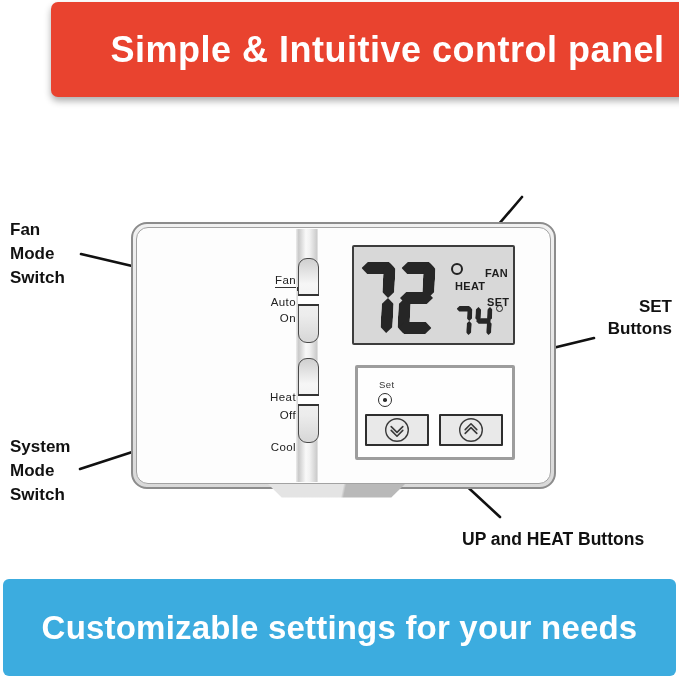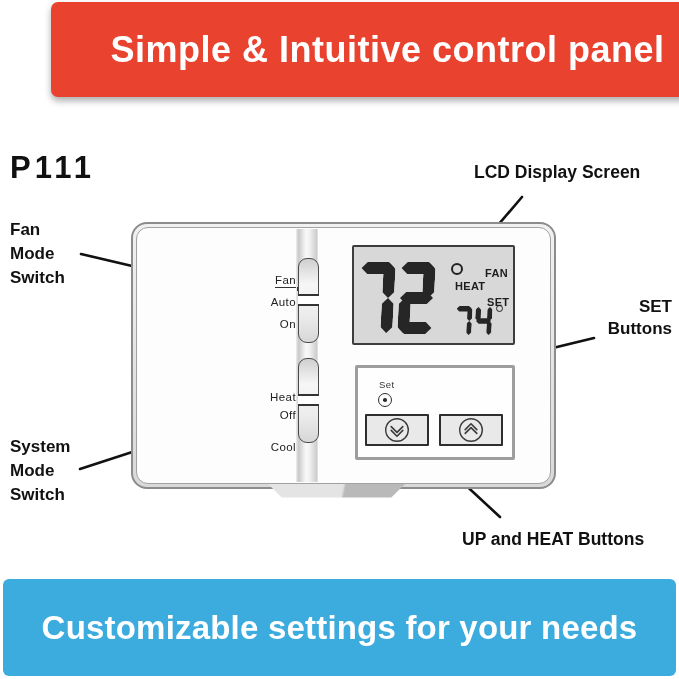--- a/index.html
+++ b/index.html
@@ -55,21 +55,21 @@
   }
   
   .swlabel {
     position:absolute; right:258px; font-size:11.5px; color:#222;
     letter-spacing:.4px; white-space:nowrap;
   }
   .swlabel.group { border-bottom:1.2px solid #333; padding-bottom:1px; }
   .swlabel.group::after {
     content:""; position:absolute; right:-2px; bottom:-4px; width:1.4px; height:4px; background:#333;
   }
-  .l-fan  { top:50px; } .l-auto { top:72px; } .l-on { top:94px; }
+  .l-fan  { top:50px; } .l-auto { top:72px; } .l-on { top:88px; }
   .l-heat { top:167px; } .l-off { top:185px; } .l-cool { top:201px;margin-top:16px; }
 
   
   .lcd {
     position:absolute; left:219px; top:21px; width:159px; height:96px;
     background:#D8D8D8; border:2.5px solid #3d3d3d; border-radius:2px;
   }
   .lcd-tag { position:absolute; font-weight:800; color:#1d1d1d; font-size:11px; letter-spacing:.3px; }
   .tag-fan { left:131px; top:20px; }
   .tag-heat { left:101px; top:33px; }
@@ -126,41 +126,39 @@
 </style>
 </head>
 <body>
 
 <div class="canvas">
 
   <div class="banner top">
     <span>Simple &amp; Intuitive control panel</span>
   </div>
 
-  <div class="model">P111</div>
 
   <svg class="leaders" width="679" height="679" viewBox="0 0 679 679">
     <line x1="81" y1="254" x2="247" y2="293" stroke="#111" stroke-width="2.6" stroke-linecap="round"></line>
     <line x1="80" y1="469" x2="246" y2="415" stroke="#111" stroke-width="2.6" stroke-linecap="round"></line>
     <line x1="522" y1="197" x2="469" y2="259" stroke="#111" stroke-width="2.6" stroke-linecap="round"></line>
     <line x1="594" y1="338" x2="405" y2="384" stroke="#111" stroke-width="2.6" stroke-linecap="round"></line>
     <line x1="432" y1="454" x2="500" y2="517" stroke="#111" stroke-width="2.6" stroke-linecap="round"></line>
   </svg>
 
   <div class="callout co-fan">
     <div>Fan</div>
     <div>Mode</div>
     <div>Switch</div>
   </div>
   <div class="callout co-system">
     <div>System</div>
     <div>Mode</div>
     <div>Switch</div>
   </div>
-  <div class="callout co-lcd">LCD Display Screen</div>
   <div class="callout co-set">
     <div>SET</div>
     <div>Buttons</div>
   </div>
   <div class="callout co-updown">UP and HEAT Buttons</div>
 
   <div class="thermostat">
     <div class="face"></div>
     <div class="hinge"></div>
 

